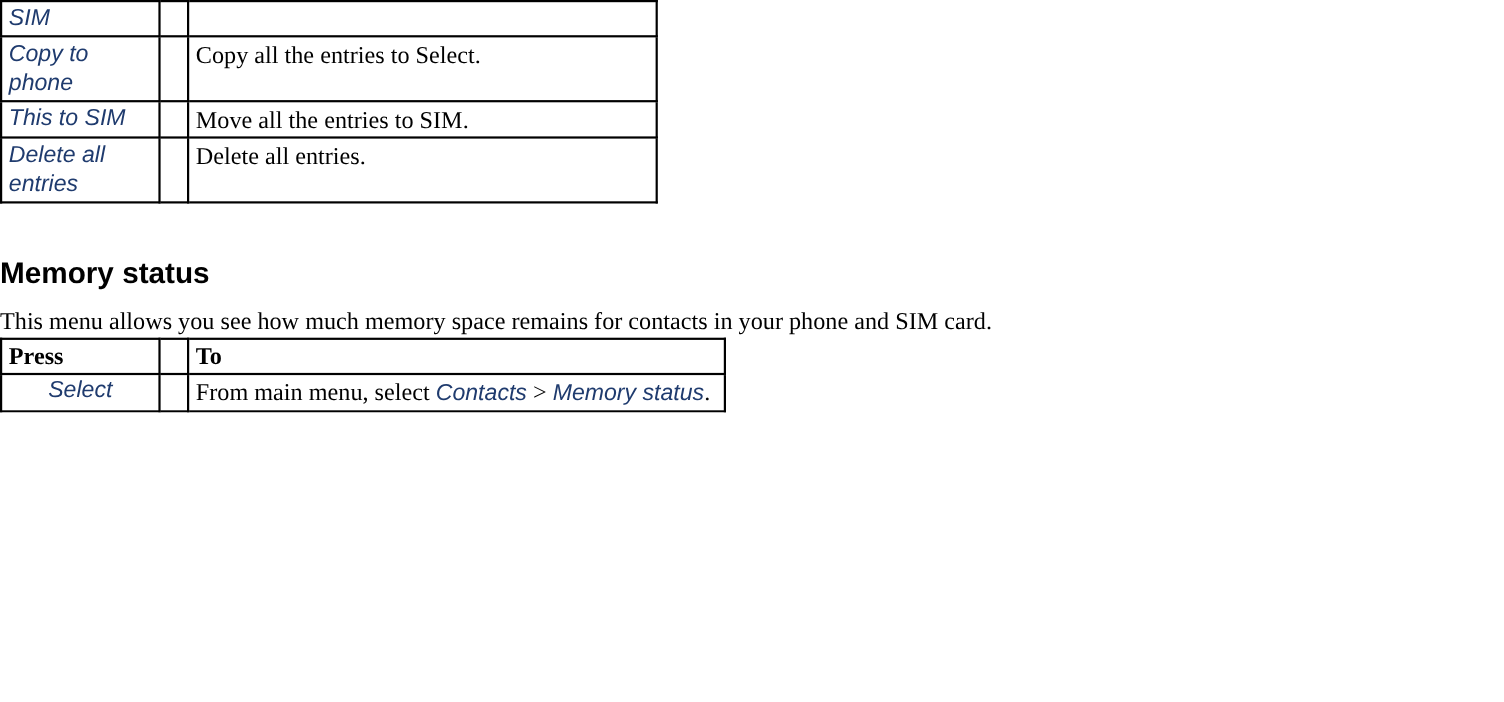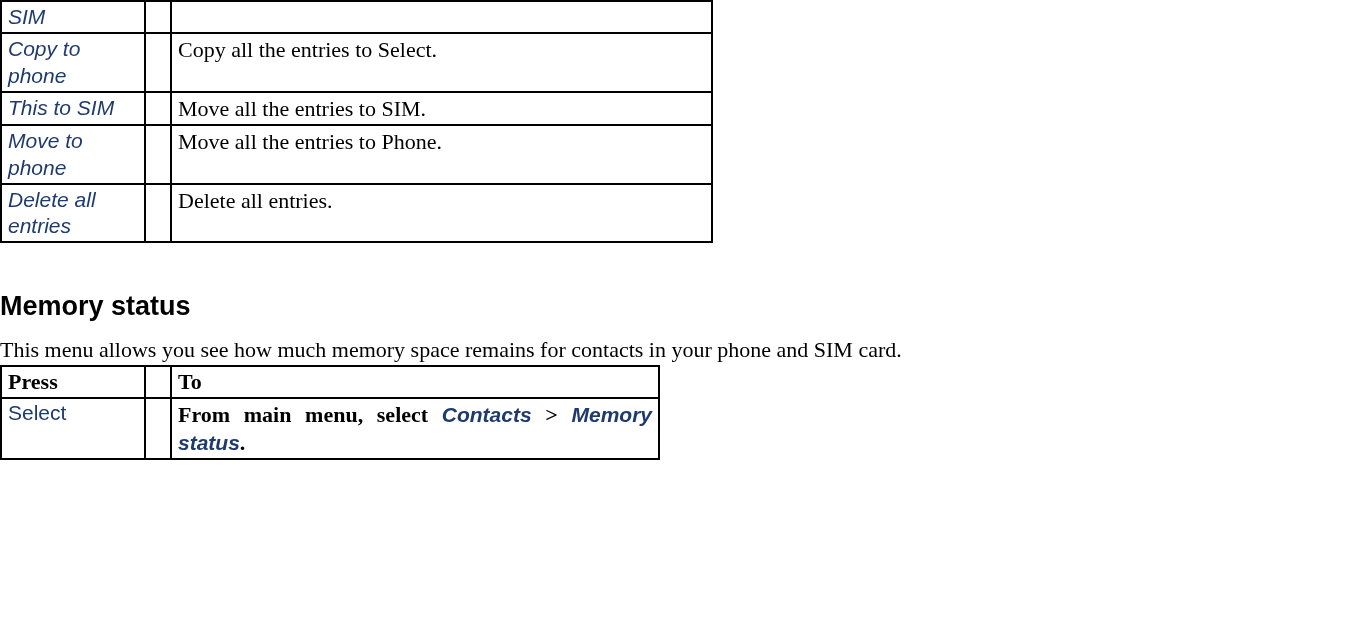--- a/index.html
+++ b/index.html
@@ -8,21 +8,21 @@
       margin: 0;
       padding: 0;
       color: #000;
       background: #fff;
     }
     table {
       border-collapse: collapse;
       margin: 0;
     }
     table.options-table {
-      width: 713px;
+      width: 598px;
     }
     table.options-table td {
       border: 2px solid #000;
       padding: 2px 6px;
       vertical-align: top;
       line-height: 1.25;
     }
     table.options-table td.col-label {
       width: 130px;
       color: #1f3b6e;
@@ -63,31 +63,32 @@
       font-size: 22px;
     }
     table.press-table th.col-press {
       width: 130px;
     }
     table.press-table th.col-spacer, table.press-table td.col-spacer {
       width: 12px;
     }
     table.press-table td.col-press {
       width: 130px;
+      text-align: center;
       color: #1f3b6e;
+      font-style: italic;
       font-family: Arial, Helvetica, sans-serif;
       font-size: 21px;
       margin-left: 42px;
     }
     table.press-table td.col-to {
       font-family: "Times New Roman", serif;
       font-size: 22px;
       text-align: justify;
       line-height: 1.25;
-      font-weight: bold;
     }
     .menu-path {
       color: #1f3b6e;
       font-style: italic;
       font-family: Arial, Helvetica, sans-serif;
       font-size: 21px;
     }
   </style>
 </head>
 <body>
@@ -101,25 +102,20 @@
     </tr>
     <tr>
       <td class="col-label">Copy to phone</td>
       <td class="col-spacer"></td>
       <td class="col-desc">Copy all the entries to Select.</td>
     </tr>
     <tr>
       <td class="col-label">This to SIM</td>
       <td class="col-spacer"></td>
       <td class="col-desc">Move all the entries to SIM.</td>
-    </tr>
-    <tr>
-      <td class="col-label">Move to phone</td>
-      <td class="col-spacer"></td>
-      <td class="col-desc">Move all the entries to Phone.</td>
     </tr>
     <tr>
       <td class="col-label">Delete all entries</td>
       <td class="col-spacer"></td>
       <td class="col-desc">Delete all entries.</td>
     </tr>
   </tbody>
 </table>
 
 <div class="section-heading">Memory status</div>

